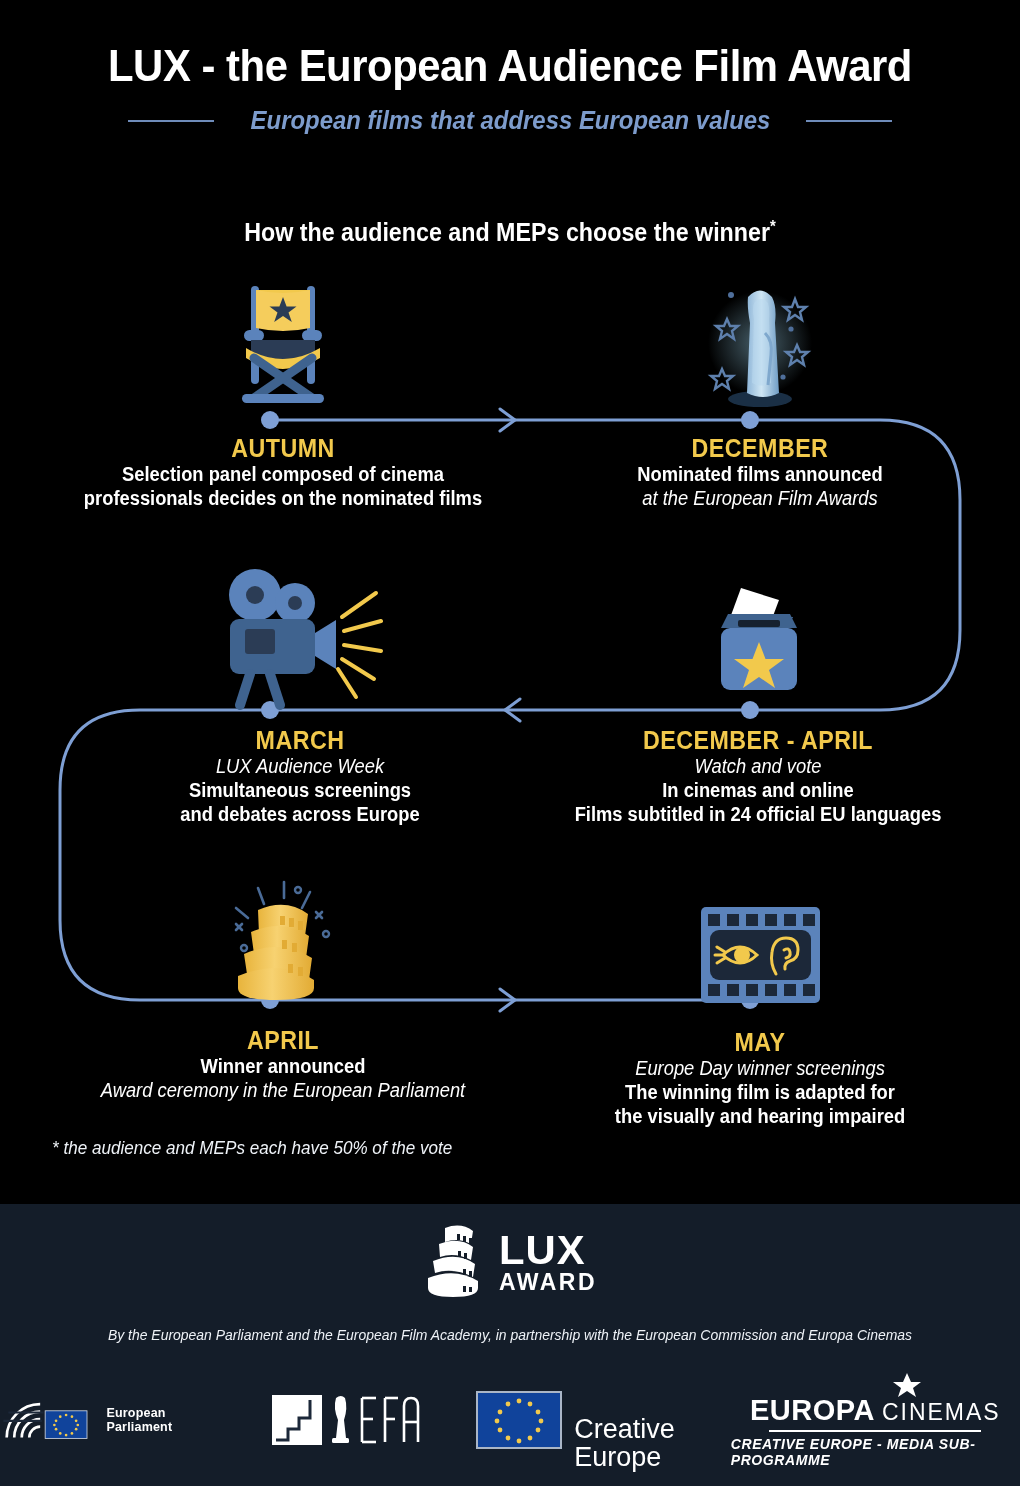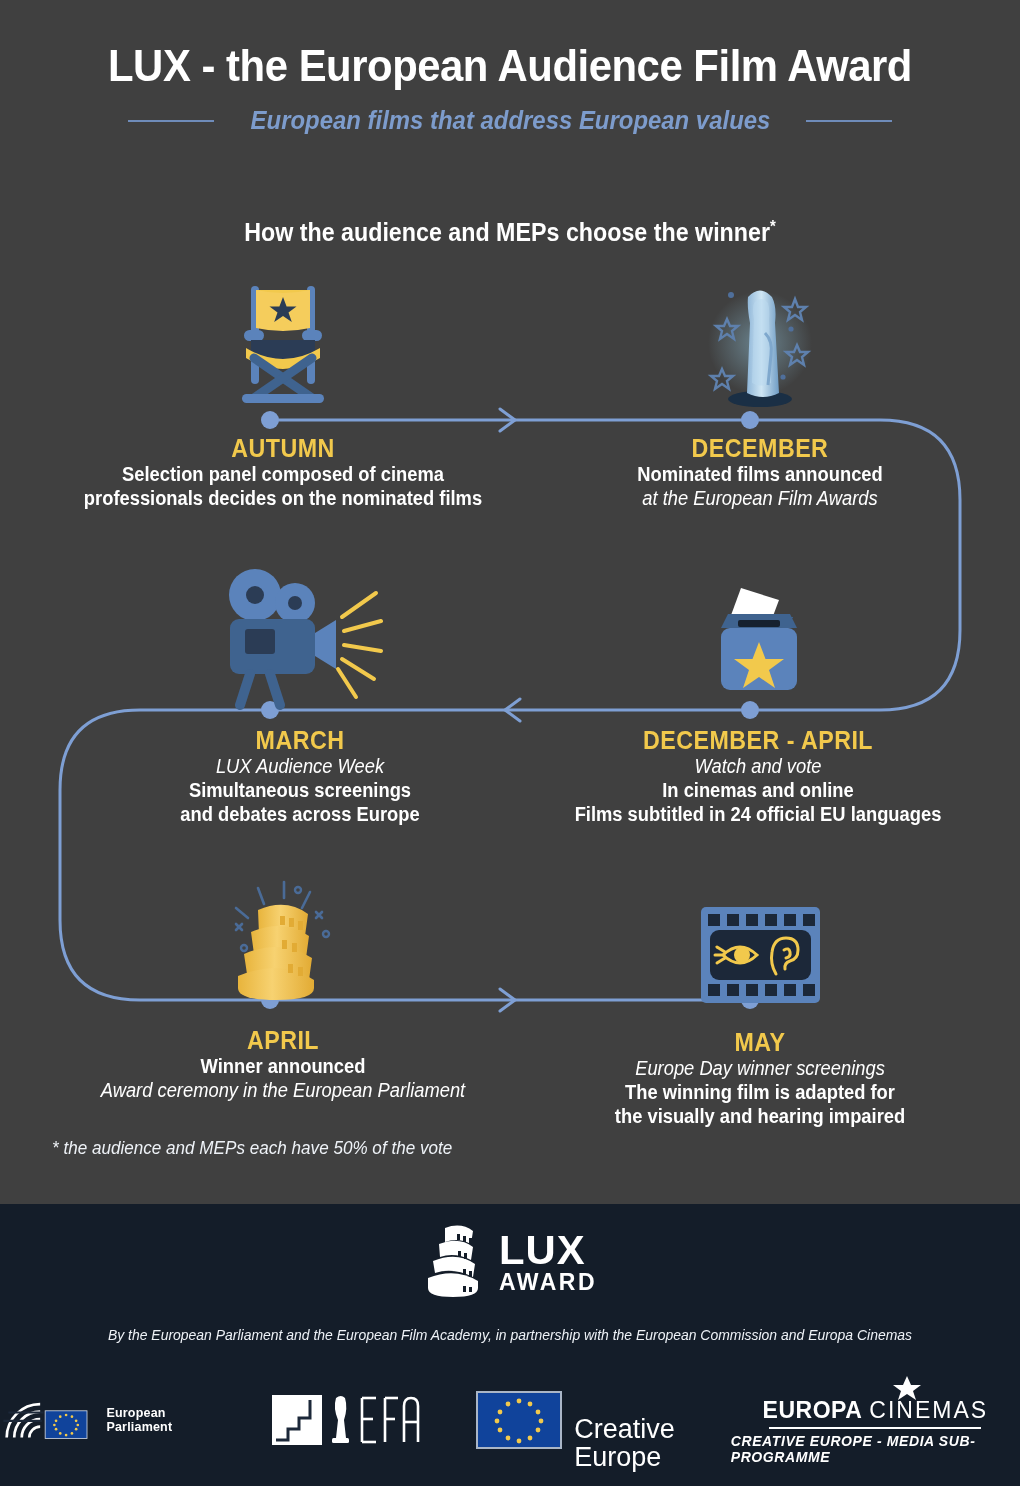--- a/index.html
+++ b/index.html
@@ -4,21 +4,21 @@
 <style>
   * { box-sizing: border-box; margin: 0; padding: 0; }
   html, body {
     width: 1020px; height: 1486px;
     background: #151f2c;
     font-family: "Liberation Sans", sans-serif;
   }
   #page {
     position: relative;
     width: 1020px; height: 1486px;
-    background: #404040;
+    background: #000000;
     overflow: hidden;
     padding-left: 16px;
   }
 
   
   .header { position: absolute; top: 0; left: 0; width: 1020px; padding-top: 42px; text-align: center; }
   .title {
     font-family: "Liberation Sans Narrow", "Liberation Sans", sans-serif;
     font-size: 45px; font-weight: bold; color: #ffffff;
     letter-spacing: -0.5px; line-height: 1.05;
@@ -79,21 +79,21 @@
     text-align: center; color: #eef2f7; font-size: 15px;
     font-style: italic; margin-top: 24px; transform: scaleX(0.93);
   }
   .logos { display: flex; align-items: center; justify-content: center; gap: 56px; margin-top: 26px; }
   .logo-cell { display: flex; align-items: center; justify-content: center; }
   .ep-cell { flex-direction: row; gap: 6px; }
   .ep-caption { font-size: 12.5px; font-weight: bold; color: #fff; letter-spacing: 0.2px; }
   .ce-text { color: #fff; font-size: 27px; line-height: 1.02; margin-left: 12px; margin-top: 47px; }
   .eurocin { display: flex; flex-direction: column; align-items: center; }
   .eurocin-row { display: flex; align-items: baseline; }
-  .eurocin-a { font-size: 23px; font-weight: bold; color: #fff; letter-spacing: 0.5px; }
+  .eurocin-a { font-size: 29px; font-weight: bold; color: #fff; letter-spacing: 0.5px; }
   .eurocin-b { font-size: 23px; color: #fff; letter-spacing: 2px; margin-left: 7px; }
   .eurocin-rule { width: 212px; height: 2px; background: #fff; margin-top: 3px; }
   .eurocin-sub { font-size: 14px; font-weight: bold; color: #fff; letter-spacing: 0.6px; margin-top: 4px; font-style: italic; }
 </style>
 </head>
 <body>
 
 <div id="page">
 
   <div class="header">

